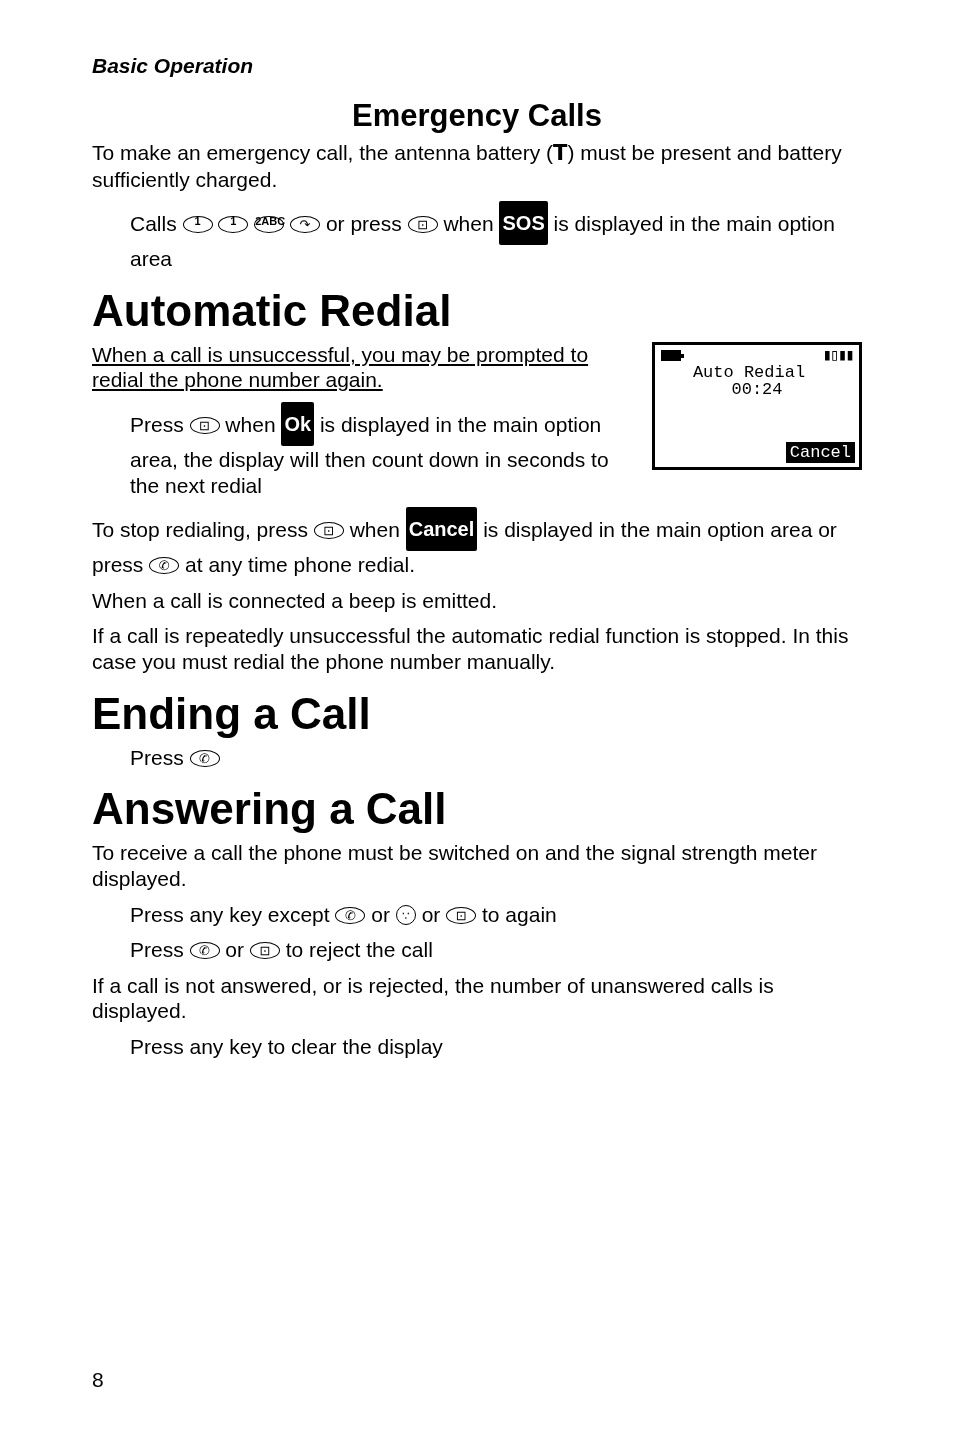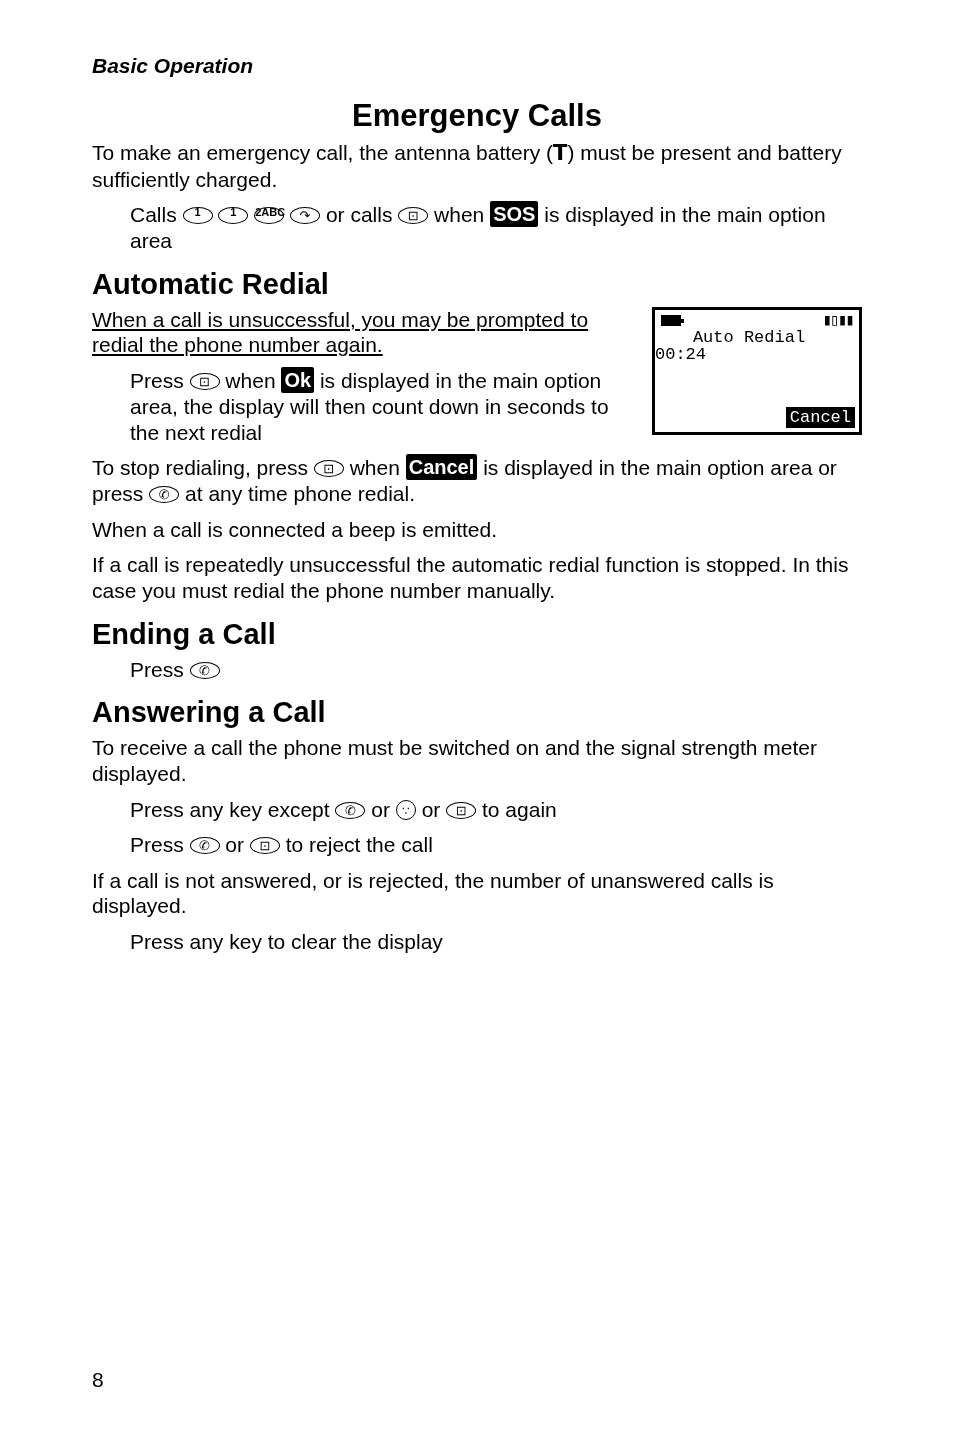--- a/index.html
+++ b/index.html
@@ -5,26 +5,26 @@
   * { box-sizing: border-box; margin: 0; padding: 0; }
   html, body { width: 954px; height: 1442px; background: #fff; }
   body {
     font-family: Arial, Helvetica, sans-serif;
     color: #000;
     padding: 54px 92px 0 92px;
     position: relative;
   }
   .breadcrumb { font-size: 21px; font-weight: bold; margin-bottom: 20px; font-style: italic; }
   .h2 { font-size: 31px; font-weight: bold; margin-top: 8px; margin-bottom: 6px; text-align: center; }
-  .h1 { font-size: 29px; font-weight: bold; margin-top: 14px; margin-bottom: 6px; }
+  .h1 { font-size: 44px; font-weight: bold; margin-top: 14px; margin-bottom: 6px; }
   p, .para { font-size: 21px; line-height: 1.22; margin-bottom: 10px; }
   .indent { margin-left: 38px; }
   .antenna-sym { font-family: "DejaVu Sans", Arial; font-weight: bold; }
   .inv {
-    background: #000; color: #fff; padding: 3px 3px; font-weight: bold;
+    background: #000; color: #fff; padding: 12px 3px; font-weight: bold;
     border-radius: 2px; font-size: 20px; line-height: 1;
     display: inline-block; position: relative; top: -1px;
   }
   .oval {
     display: inline-block; width: 30px; height: 17px; border: 1.5px solid #000;
     border-radius: 50% / 50%; vertical-align: -2px; position: relative;
   }
   .oval.small-txt::after {
     content: attr(data-t); position: absolute; left: 0; right: 0; top: -2px;
     text-align: center; font-size: 11px; font-weight: bold;
@@ -51,21 +51,21 @@
     border: 2px solid #000; background: #000;
   }
   .screen .batt::after {
     content: ""; position: absolute; right: -5px; top: 2px; width: 3px; height: 4px; background: #000;
   }
   .screen .sig {
     position: absolute; right: 6px; top: 3px; font-size: 16px; font-weight: bold;
     letter-spacing: -2px; line-height: 1;
   }
   .screen .l1 { position: absolute; top: 18px; left: 0; right: 16px; text-align: center; font-size: 17px; }
-  .screen .l2 { position: absolute; top: 35px; left: 0; right: 0; text-align: left; font-size: 17px; }
+  .screen .l2 { position: absolute; top: 35px; left: 0; right: 0; text-align: center; font-size: 17px; }
   .screen .cancel {
     position: absolute; right: 4px; bottom: 4px; background: #000; color: #fff;
     font-size: 17px; padding: 1px 4px; font-family: "Courier New", monospace;
   }
   .pagefoot {
     position: absolute; left: 92px; bottom: 50px; font-size: 21px;
   }
   .clear { clear: both; }
 </style>
 </head>
@@ -76,21 +76,21 @@
 <div class="h2">Emergency Calls</div>
 <p>
   <span>To make an emergency call, the antenna battery (</span><span class="antenna-sym">T</span><span>) must be present and battery sufficiently charged.</span>
 </p>
 <p class="indent">
   <span>Calls </span>
   <span class="oval small-txt" data-t="1"></span>
   <span class="oval small-txt" data-t="1"></span>
   <span class="oval small-txt" data-t="2ABC"></span>
   <span class="oval glyph" data-t="↷"></span>
-  <span> or calls </span>
+  <span> or press </span>
   <span class="oval glyph" data-t="⊡"></span>
   <span> when </span>
   <span class="inv">SOS</span>
   <span> is displayed in the main option area</span>
 </p>
 
 <div class="h1">Automatic Redial</div>
 
 <div class="float-right">
   <div class="screen">

